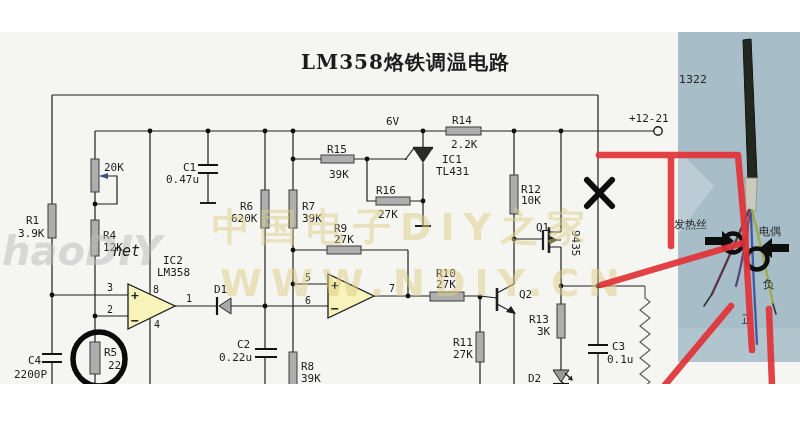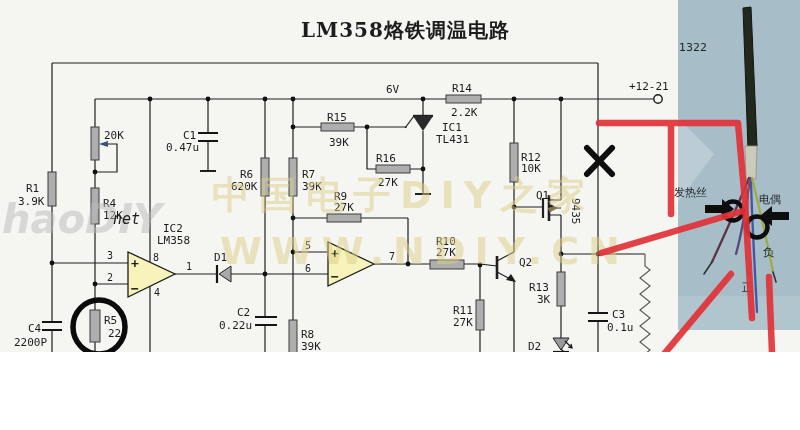--- a/index.html
+++ b/index.html
@@ -1,17 +1,17 @@
 <!DOCTYPE html>
 <html><head>
 <meta charset="utf-8">
 <style>
   html,body{margin:0;padding:0;background:#fff;}
   #stage{position:relative;width:800px;height:352px;overflow:hidden;background:#f5f5f2;
-         font-family:"DejaVu Sans Mono","Liberation Mono",monospace;}
+         font-family:"DejaVu Sans Mono","Liberation Mono",monospace;margin-top:32px;}
   svg{position:absolute;left:0;top:0;}
   text{fill:#1c1c1c;}
   .lbl{font-size:11px;font-family:"DejaVu Sans Mono","Liberation Mono",monospace;}
   .pin{font-size:10px;font-family:"DejaVu Sans Mono","Liberation Mono",monospace;}
   .sign{font-size:13px;font-weight:bold;}
   .title{font-size:20px;font-weight:bold;font-family:"DejaVu Serif","Liberation Serif",serif;letter-spacing:1px;}
   .wm-cn{font-size:38px;font-weight:bold;fill:rgba(219,206,134,0.5);letter-spacing:9px;
          font-family:"DejaVu Sans","Liberation Sans",sans-serif;}
   .wm-logo{font-size:40px;font-weight:bold;font-style:italic;fill:rgba(185,185,185,0.5);
            font-family:"DejaVu Sans","Liberation Sans",sans-serif;}

